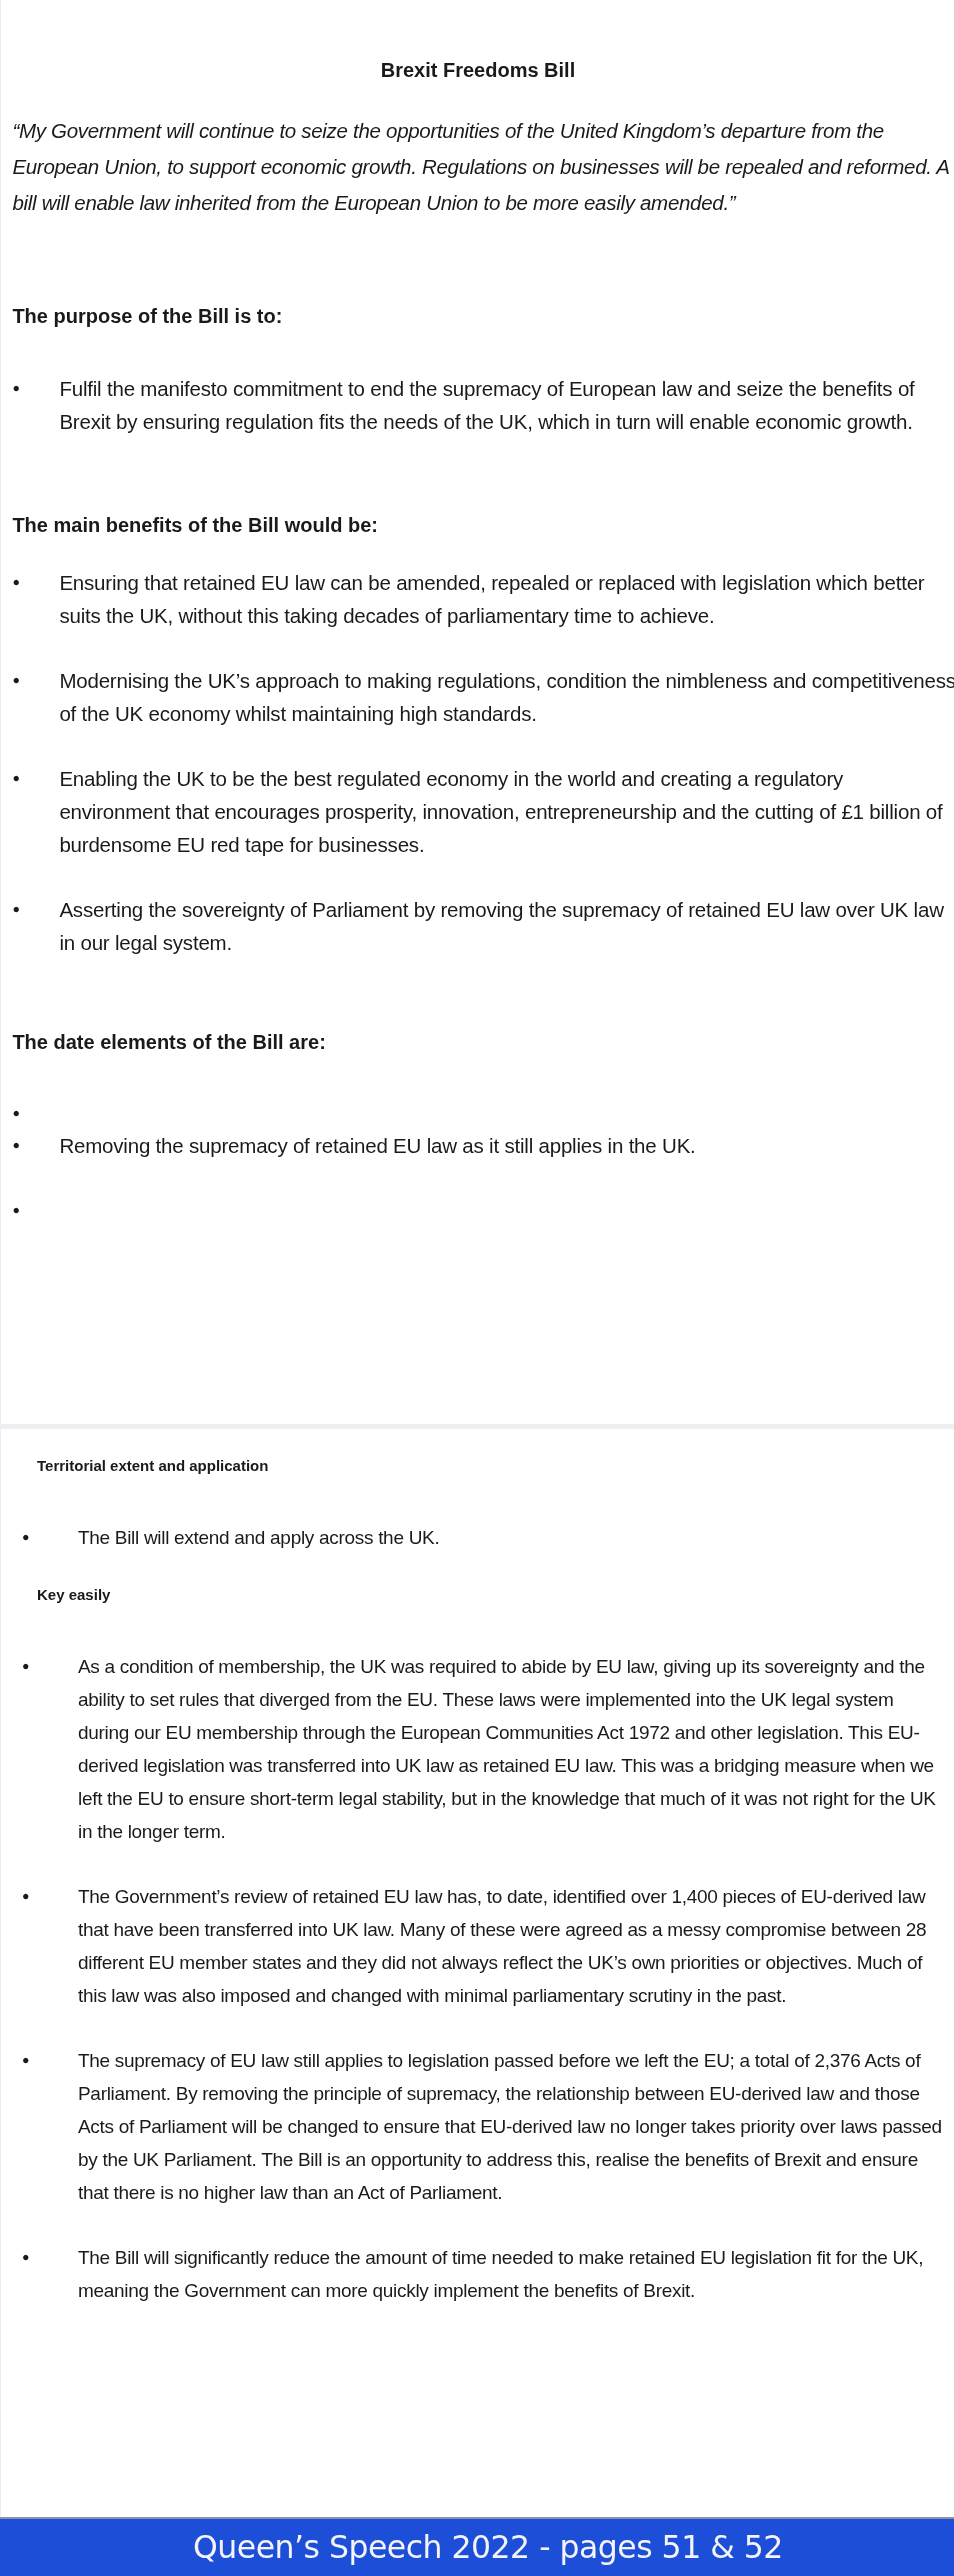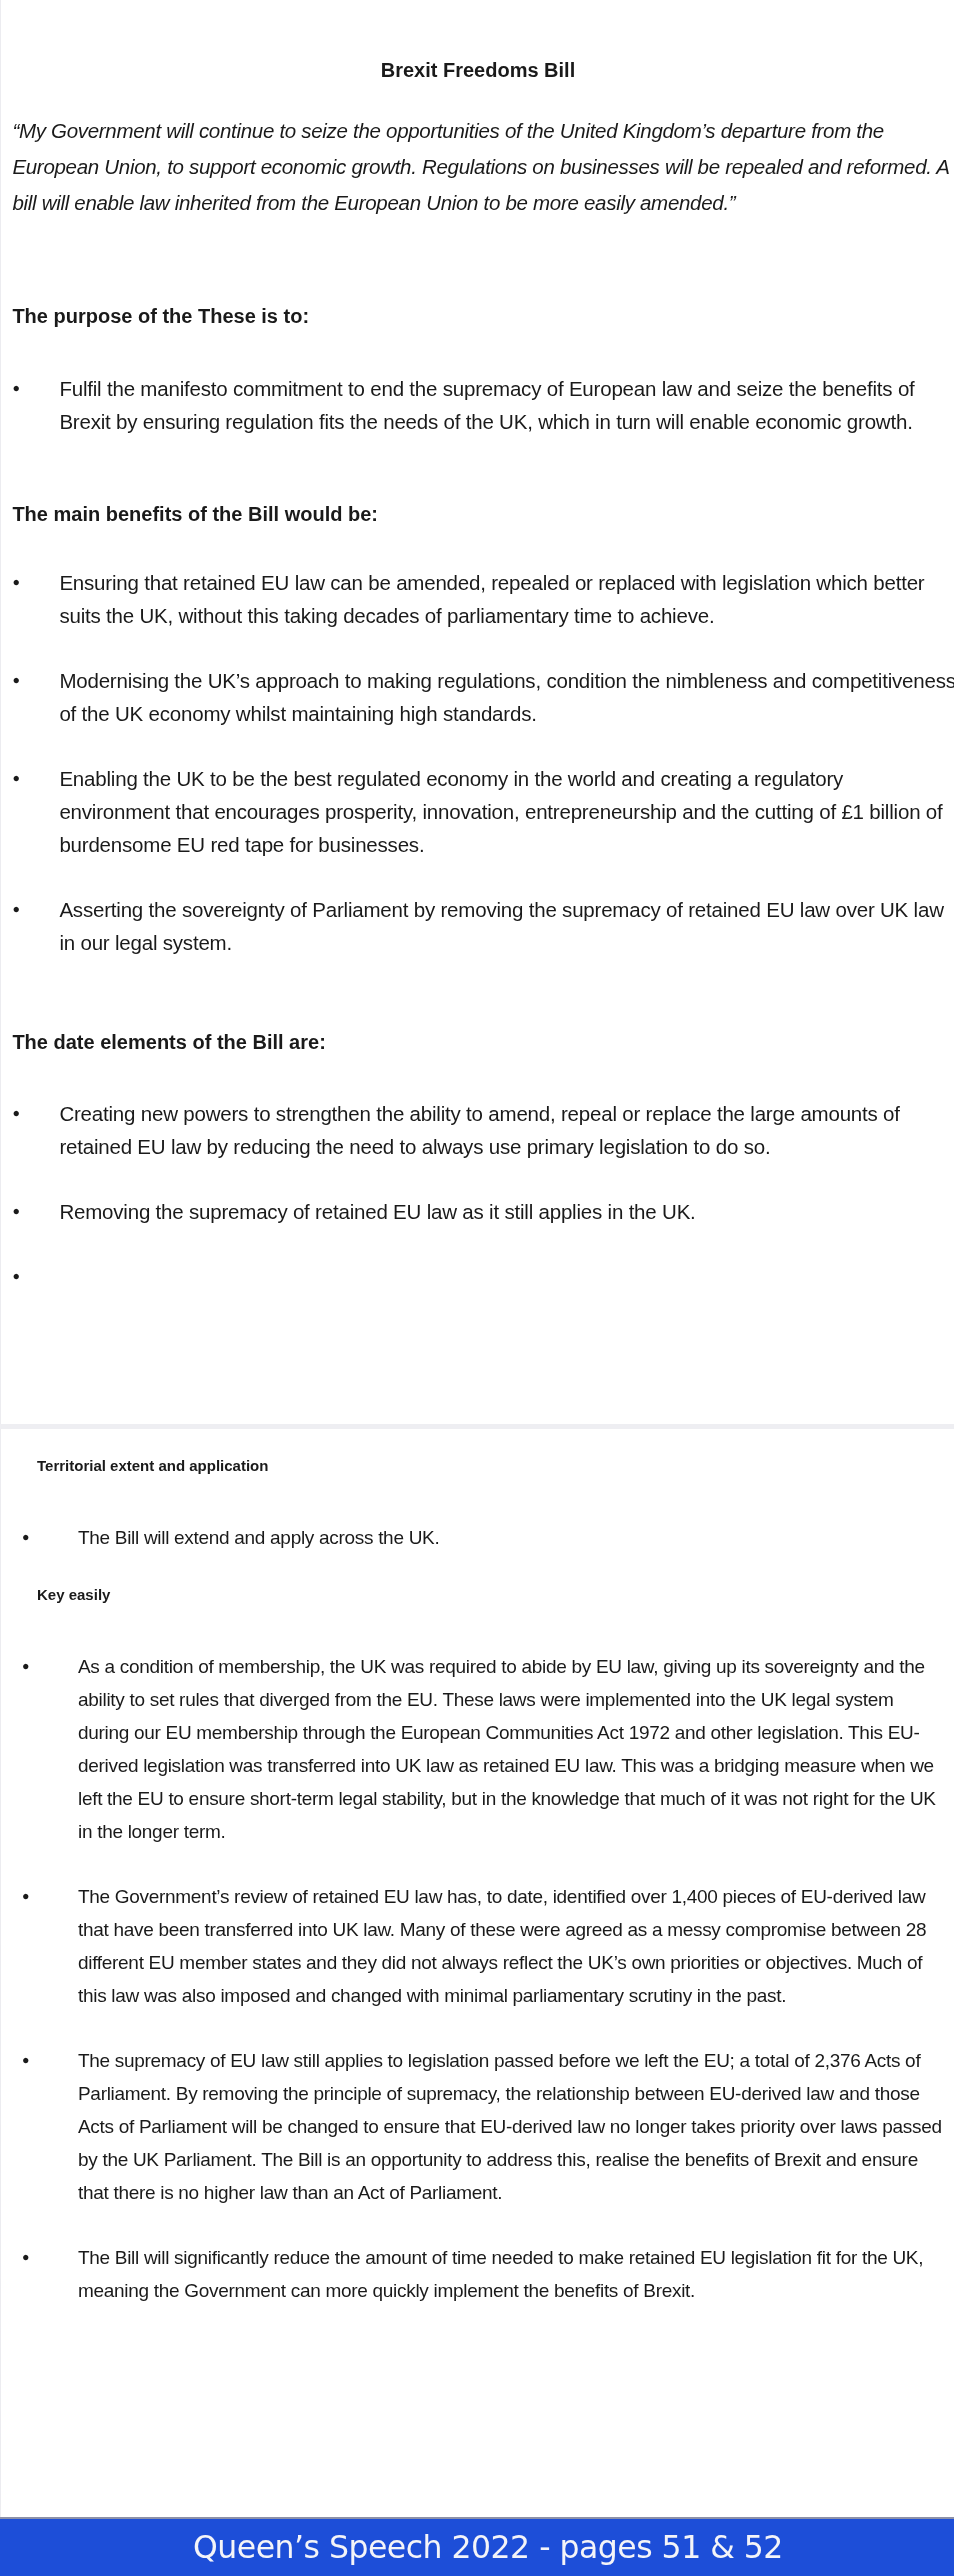--- a/index.html
+++ b/index.html
@@ -32,36 +32,36 @@
     font-family: "DejaVu Sans", sans-serif; font-size: 31.5px; }
   .footer span { position: absolute; left: 193px; top: 9.5px; letter-spacing: -0.5px; }
 </style>
 </head>
 <body>
 
 <div class="page page1 p1">
   <div class="title">Brexit Freedoms Bill</div>
   <div class="quote">“My Government will continue to seize the opportunities of the United Kingdom’s departure from the European Union, to support economic growth. Regulations on businesses will be repealed and reformed. A bill will enable law inherited from the European Union to be more easily amended.”</div>
 
-  <div class="h" style="top:305px">The purpose of the These is to:</div>
+  <div class="h" style="top:305px">The purpose of the Bill is to:</div>
   <ul style="top:372px">
     <li><span class="bullet" style="font-size: 12.4px; top: 0px;">●</span><span>Fulfil the manifesto commitment to end the supremacy of European law and seize the benefits of Brexit by ensuring regulation fits the needs of the UK, which in turn will enable economic growth.</span></li>
   </ul>
 
-  <div class="h" style="top:503px">The main benefits of the Bill would be:</div>
+  <div class="h" style="top:514px">The main benefits of the Bill would be:</div>
   <ul style="top:566px">
     <li style="margin-bottom:32px"><span class="bullet" style="font-size: 12.4px; top: 0px;">●</span><span>Ensuring that retained EU law can be amended, repealed or replaced with legislation which better suits the UK, without this taking decades of parliamentary time to achieve.</span></li>
     <li style="margin-bottom:32px"><span class="bullet" style="font-size: 12.4px; top: 0px;">●</span><span>Modernising the UK’s approach to making regulations, condition the nimbleness and competitiveness of the UK economy whilst maintaining high standards.</span></li>
     <li style="margin-bottom:32px"><span class="bullet" style="font-size: 12.4px; top: 0px;">●</span><span>Enabling the UK to be the best regulated economy in the world and creating a regulatory environment that encourages prosperity, innovation, entrepreneurship and the cutting of £1 billion of burdensome EU red tape for businesses.</span></li>
     <li><span class="bullet" style="font-size: 12.4px; top: 0px;">●</span><span>Asserting the sovereignty of Parliament by removing the supremacy of retained EU law over UK law in our legal system.</span></li>
   </ul>
 
   <div class="h" style="top:1031px">The date elements of the Bill are:</div>
   <ul style="top:1097px">
-    <li style="margin-bottom:32px"><span class="bullet" style="font-size: 12.4px; top: 0px;">●</span><span>Creating new powers to strengthen the ability to amend, repeal or replace the large amounts of retained EU law by reducing the need to always use primary legislation to do so.</span></li>
+    <li style="margin-bottom:32px"><span class="bullet" style="font-size: 12.4px; top: 0px;">●</span></li>
     <li style="margin-bottom:32px"><span class="bullet" style="font-size: 12.4px; top: 0px;">●</span><span>Removing the supremacy of retained EU law as it still applies in the UK.</span></li>
     <li><span class="bullet" style="font-size: 12.4px; top: 0px;">●</span></li>
   </ul>
 </div>
 
 <div class="sep"></div>
 
 <div class="page page2 p2">
   <div class="h" style="top:28px">Territorial extent and application</div>
   <ul style="top:92px">

